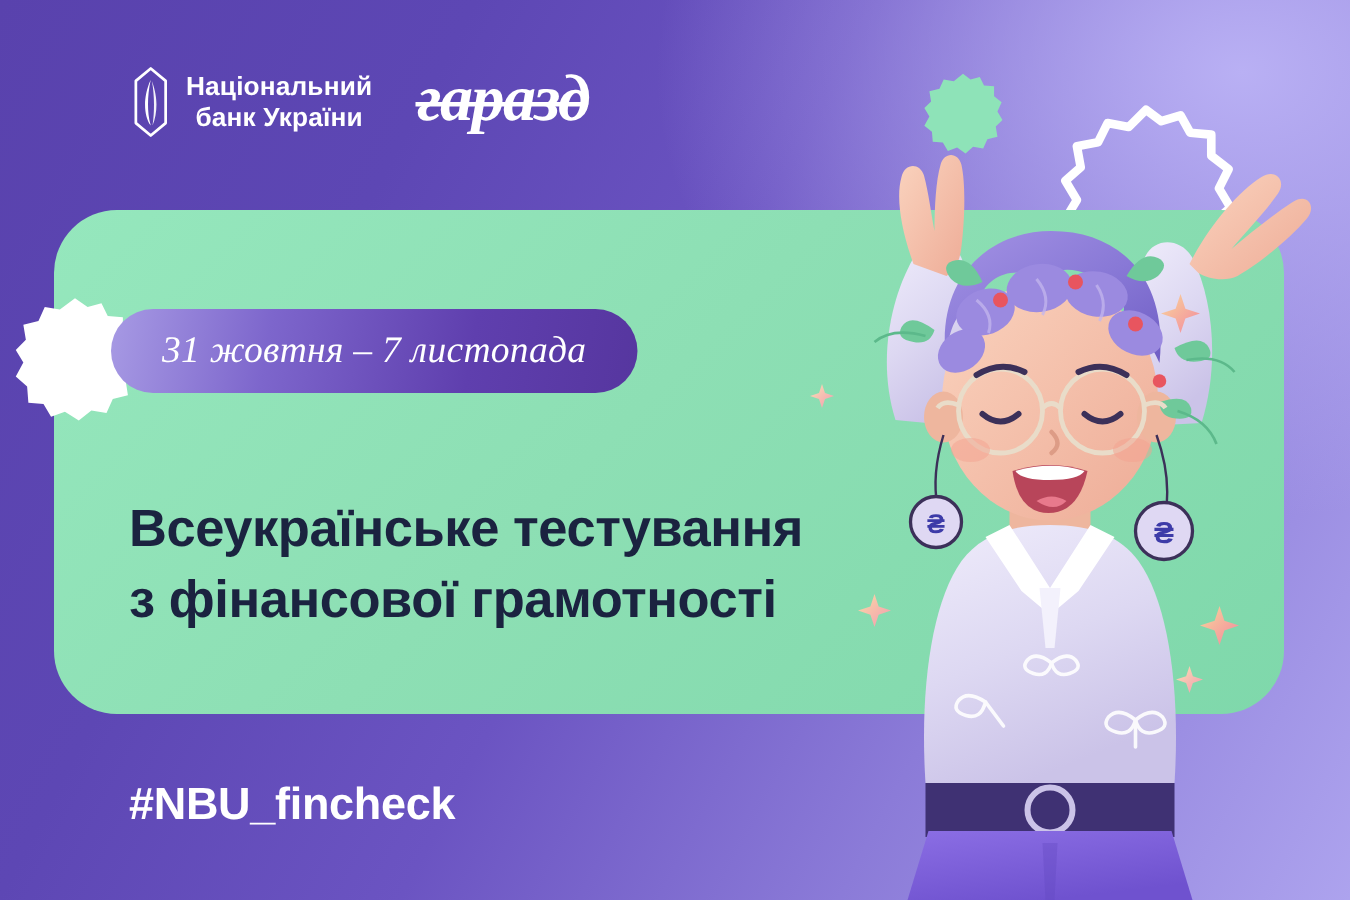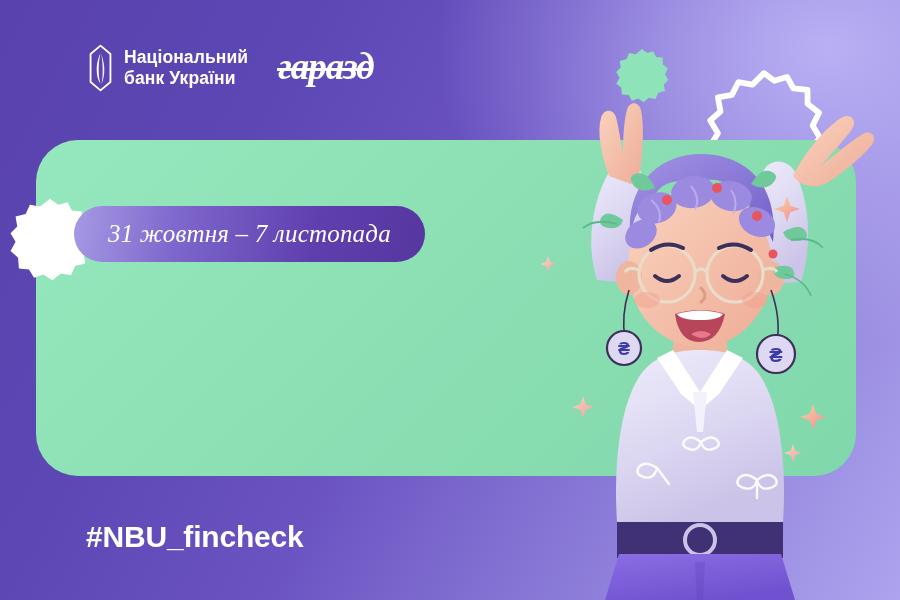--- a/index.html
+++ b/index.html
@@ -33,28 +33,28 @@
 
   
   .sparkle { position:absolute; z-index:7; }
 
   
   #header {
     position:absolute; left:88px; top:44px;
     display:flex; align-items:center; gap:30px;
     z-index:8;
   }
-  #nbu-logo { display:flex; align-items:center; gap:11px; }
+  #nbu-logo { display:flex; align-items:center; gap:11px;text-align:center; }
   #nbu-mark { width:25px; height:48px; flex:none; }
   #nbu-logo-text {
     color:#ffffff; font-size:17.5px; font-weight:700;
     line-height:1.18; letter-spacing:.1px; white-space:pre-line;
   }
   #harazd-wordmark {
-    color:#ffffff; font-size:37px; font-weight:700;
+    color:#ffffff; font-size:44px; font-weight:700;
     font-style:italic; font-family:"Liberation Serif", serif;
     letter-spacing:-1px; line-height:1;
     position:relative; top:-2px;
   }
   #harazd-wordmark .strike {
     position:relative;
   }
   #harazd-wordmark .strike::after {
     content:""; position:absolute;
     left:-1px; right:1px; top:56%;
@@ -143,20 +143,22 @@
 банк України</div>
     </div>
 
     <div id="harazd-wordmark"><span class="strike">гаразд</span></div>
   </div>
 
   <div id="date-badge">
     <span id="date-badge-text">31 жовтня – 7 листопада</span>
   </div>
 
+  <h1 id="headline">Всеукраїнське тестування
+з фінансової грамотності</h1>
 
   <div id="hashtag">#NBU_fincheck</div>
 
   <svg id="illustration" viewBox="0 0 420 508" aria-hidden="true">
     <defs>
       <linearGradient id="skin" x1="0" y1="0" x2="1" y2="1">
         <stop offset="0%" stop-color="#fad3be"></stop>
         <stop offset="100%" stop-color="#eeac97"></stop>
       </linearGradient>
       <linearGradient id="blouse" x1="0" y1="0" x2="0.4" y2="1">

